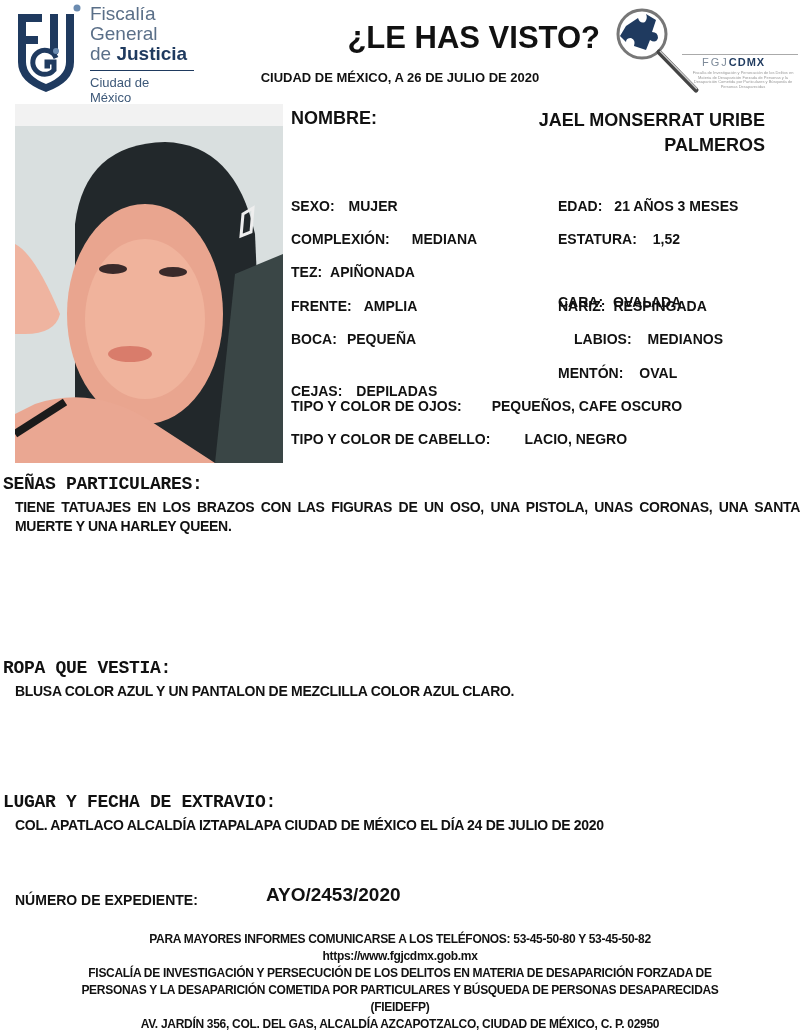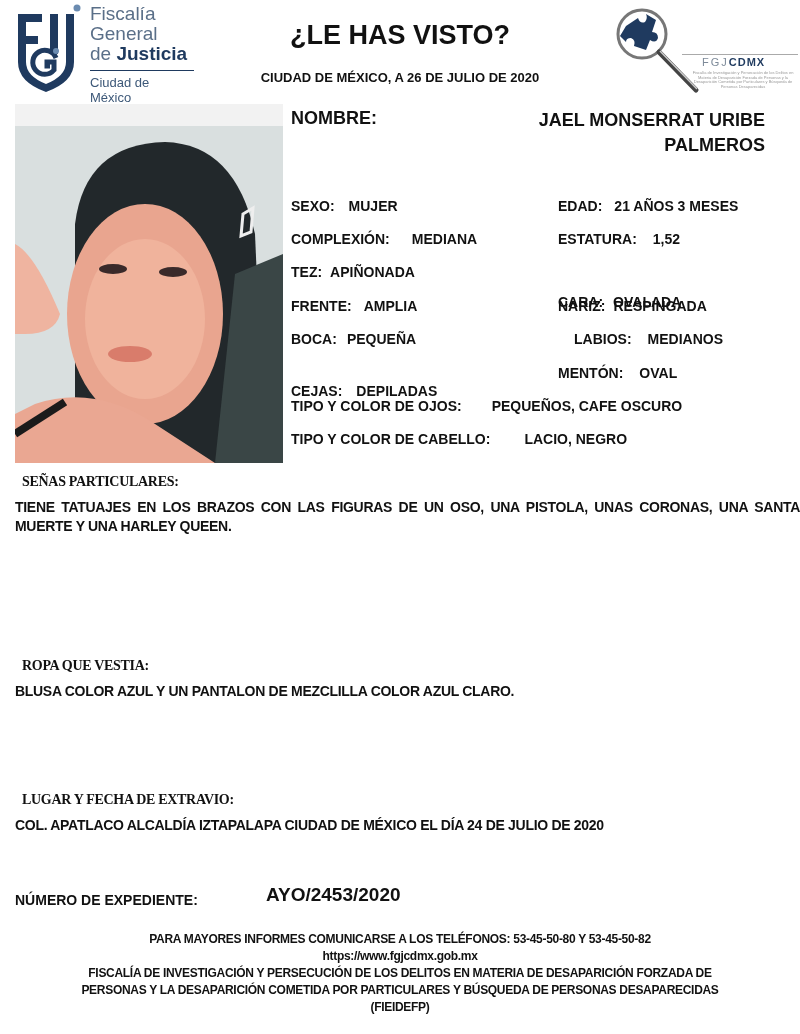--- a/index.html
+++ b/index.html
@@ -16,33 +16,33 @@
   .fgj-rule { width: 104px; height: 1px; background: #1f3a5f; margin: 6px 0 4px 0; }
   .fgj-city { font-size: 13px; color: #3d5878; }
 
   .fiede-logo { left: 612px; top: 4px; width: 186px; height: 92px; }
   .fiede-title { position: absolute; left: 70px; top: 22px; font-size: 26px; color: #8c8c8c; letter-spacing: -1px; font-weight: normal; }
   .fiede-rule { position: absolute; left: 70px; top: 50px; width: 116px; height: 1px; background: #aaa; }
   .fiede-sub { position: absolute; left: 90px; top: 52px; font-size: 11px; font-weight: normal; color: #7d8a99; letter-spacing: 2px; }
   .fiede-sub b { color: #1f3a5f; letter-spacing: 1px; }
   .fiede-fine { position: absolute; left: 76px; top: 67px; width: 110px; font-size: 4px; line-height: 4.6px; color: #999; text-align: center; }
 
-  .title { left: 200px; width: 400px; top: 20px; text-align: center; font-size: 27px; font-weight: bold; }
+  .title { left: 200px; width: 400px; top: 20px; text-align: right; font-size: 31px; font-weight: bold; }
   .dateline { left: 200px; width: 400px; top: 70px; text-align: center; font-size: 13px; font-weight: bold; }
 
   
   .photo { left: 15px; top: 104px; width: 268px; height: 359px; background: linear-gradient(180deg, #eef0ef 0%, #dfe3e2 30%, #cfd6d6 60%, #2f3838 100%); overflow: hidden; }
 
   
   .lbl-nombre { left: 291px; top: 108px; font-size: 18px; font-weight: bold; }
   .val-nombre { left: 430px; top: 108px; width: 335px; text-align: right; font-size: 18px; font-weight: bold; line-height: 25px; }
   .field { position: absolute; font-size: 14px; font-weight: bold; white-space: nowrap; }
   .field .v { margin-left: 10px; }
 
-  .sec-label { left: 22px; font-size: 14px; font-weight: bold; font-family: Liberation Serif, serif; letter-spacing: -0.3px; }
+  .sec-label { left: 3px; font-size: 18px; font-weight: bold; font-family: Liberation Mono, monospace; letter-spacing: -0.3px; }
   .sec-text { left: 15px; width: 785px; font-size: 14px; font-weight: bold; letter-spacing: -0.3px; line-height: 19px; }
   .justify { text-align: justify; text-align-last: left; }
 
   .exp-label { left: 15px; top: 892px; font-size: 14px; font-weight: bold; }
   .exp-val { left: 266px; top: 884px; font-size: 19px; font-weight: bold; }
 
   .footer { left: 0; width: 800px; text-align: center; font-size: 12px; font-weight: bold; letter-spacing: -0.3px; line-height: 17px; }
 </style>
 </head>
 <body>
@@ -143,13 +143,14 @@
 
 <div class="abs exp-label">NÚMERO DE EXPEDIENTE:</div>
 <div class="abs exp-val">AYO/2453/2020</div>
 
 <div class="abs footer" style="top:931px;">
   <div>PARA MAYORES INFORMES COMUNICARSE A LOS TELÉFONOS: 53-45-50-80 Y 53-45-50-82</div>
   <div>https://www.fgjcdmx.gob.mx</div>
   <div>FISCALÍA DE INVESTIGACIÓN Y PERSECUCIÓN DE LOS DELITOS EN MATERIA DE DESAPARICIÓN FORZADA DE</div>
   <div>PERSONAS Y LA DESAPARICIÓN COMETIDA POR PARTICULARES Y BÚSQUEDA DE PERSONAS DESAPARECIDAS</div>
   <div>(FIEIDEFP)</div>
+  <div>AV. JARDÍN 356, COL. DEL GAS, ALCALDÍA AZCAPOTZALCO, CIUDAD DE MÉXICO, C. P. 02950</div>
 </div>
 
 </body></html>

